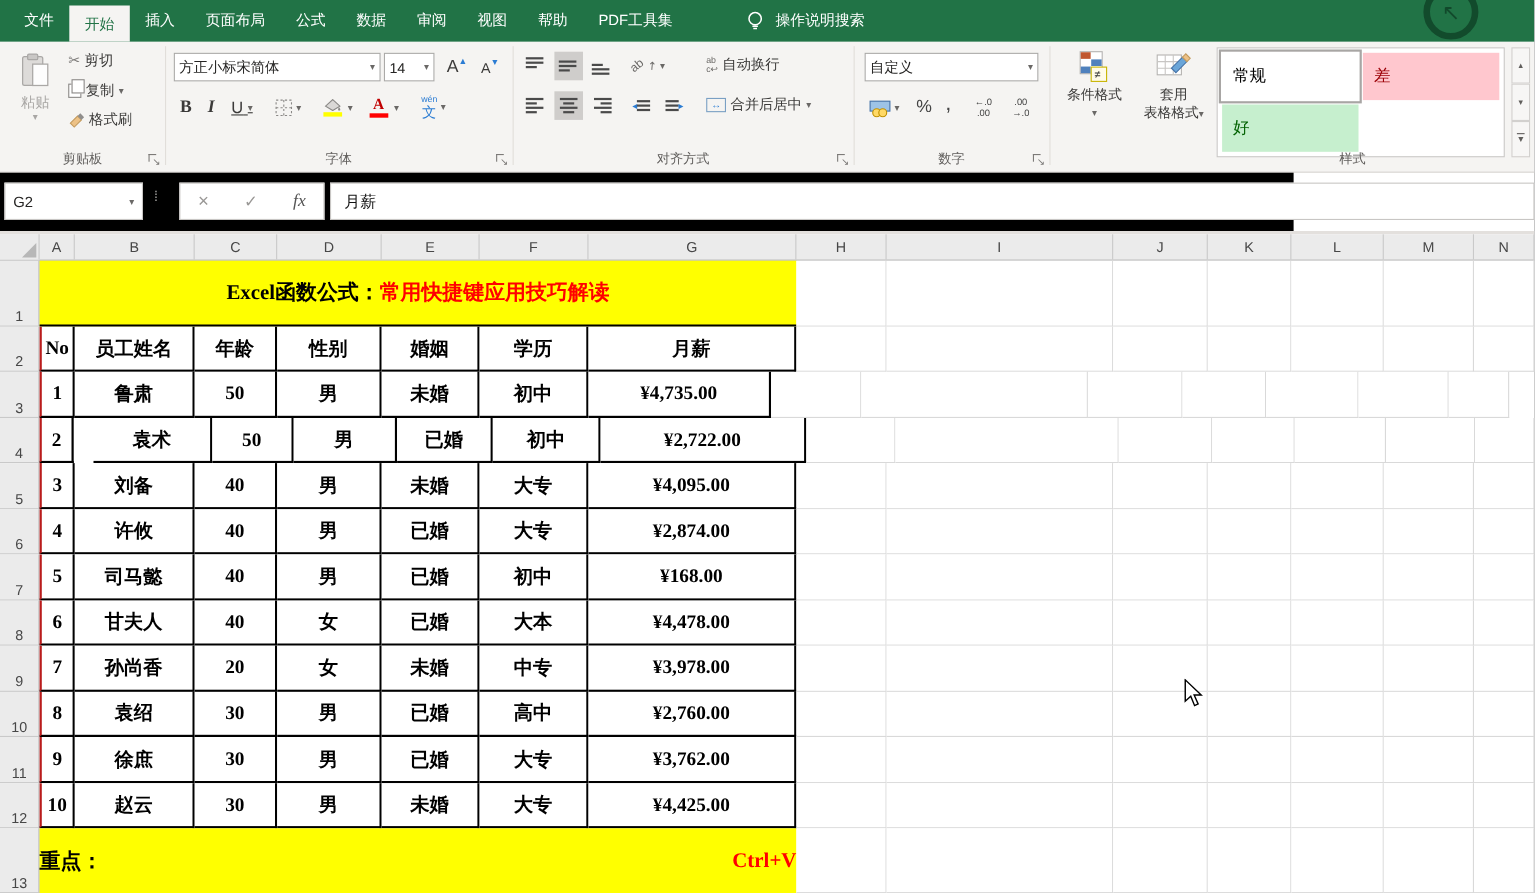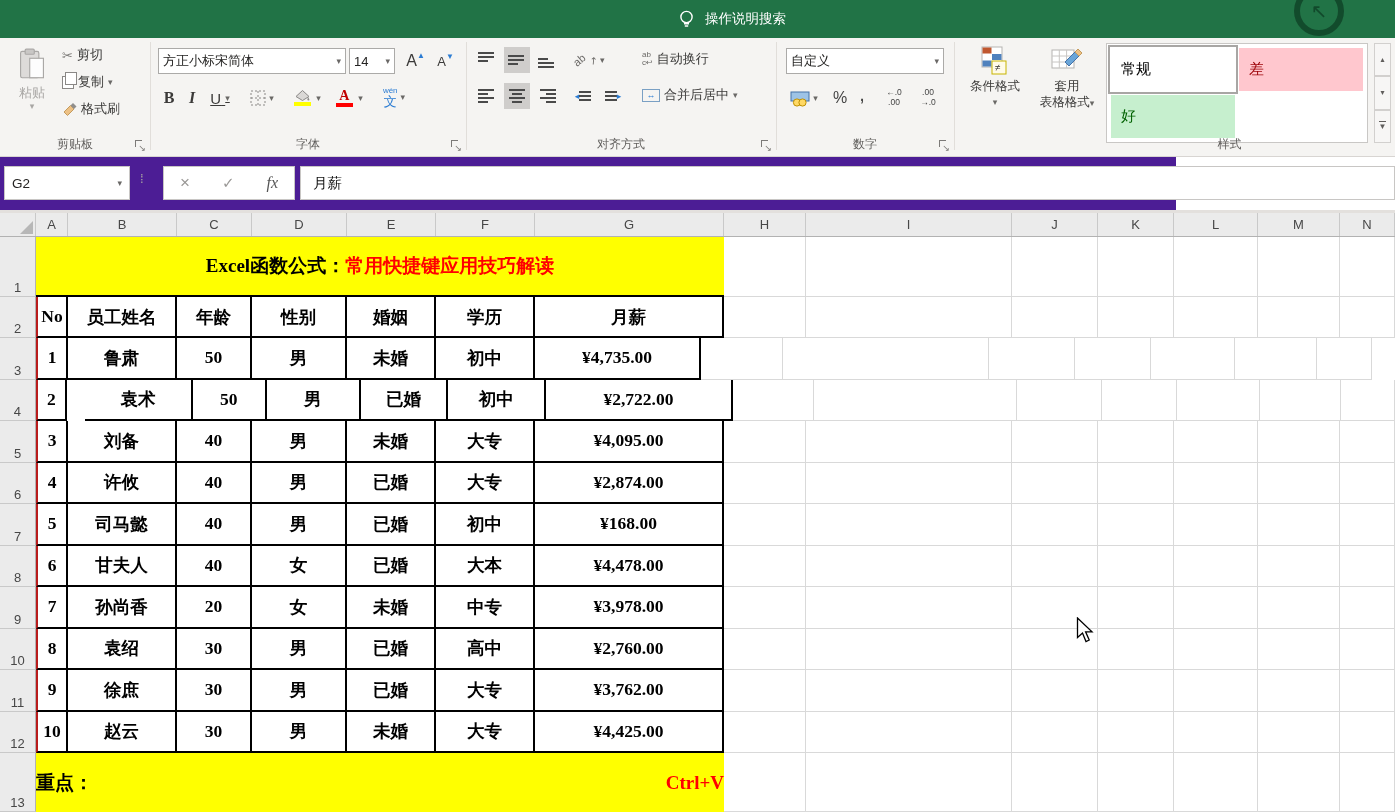--- a/index.html
+++ b/index.html
@@ -42,21 +42,21 @@
   .colorbar{width:17px;height:4px;margin-top:1px;}
   
   .gal{position:absolute;left:152px;top:5px;width:262px;height:100px;background:#fff;border:1px solid #c9c7c5;
     display:grid;grid-template-columns:1fr 1fr;grid-auto-rows:1fr;gap:4px;padding:4px;}
   .galcell{display:flex;align-items:center;padding-left:9px;font-size:15px;border:1px solid transparent;}
   .galcell.sel{outline:2px solid #a8a6a4;outline-offset:1px;}
   .galscroll{position:absolute;left:420px;top:5px;width:17px;height:100px;display:flex;flex-direction:column;}
   .galscroll div{flex:1;border:1px solid #d2d0ce;background:#f7f6f5;display:flex;align-items:center;justify-content:center;font-size:8px;color:#605e5c;}
   .bigbtn{position:absolute;top:4px;height:104px;display:flex;flex-direction:column;align-items:center;padding-top:4px;gap:3px;font-size:12.5px;color:#3b3a39;text-align:center;line-height:1.25;}
   
-  .fbar{position:absolute;left:0;top:157px;width:1176px;height:53px;background:#4c1d95;}
+  .fbar{position:absolute;left:0;top:157px;width:1176px;height:53px;background:#000000;}
   .namebox{position:absolute;left:4px;top:9px;width:126px;height:34px;background:#fff;border:1px solid #c8c6c4;display:flex;align-items:center;padding:0 7px;font-size:13.5px;color:#252423;}
   .fxbox{position:absolute;left:163px;top:9px;width:132px;height:34px;background:#fff;border:1px solid #c8c6c4;display:flex;align-items:center;justify-content:space-around;}
   .fxline{position:absolute;left:300px;top:9px;width:1095px;height:34px;background:#fff;border:1px solid #c8c6c4;display:flex;align-items:center;padding:0 12px;font-size:14.5px;color:#111;}
   .grip{position:absolute;left:140px;top:14px;color:#a5a3a1;font-size:13px;letter-spacing:0;}
   
   .sheet{position:absolute;left:0;top:210px;width:1395px;height:602px;background:#fff;}
   .gapstrip{height:3px;background:#e3e0dd;}
   .colheaders{display:flex;height:24px;background:#ebebeb;border-bottom:1px solid #b2b2b2;}
   .corner{width:36px;height:100%;position:relative;border-right:1px solid #c9c9c9;background:#ebebeb;}
   .corner::after{content:"";position:absolute;right:2px;bottom:2px;border-left:13px solid transparent;border-bottom:13px solid #b7b7b7;}
@@ -75,20 +75,32 @@
     display:flex;align-items:center;justify-content:center;font-size:17.5px;}
   .tcell.first{border-left:2px solid #b91c1c;}
   .cursor{position:absolute;left:1076px;top:617px;pointer-events:none;}
 </style>
 </head>
 <body>
 
 <div class="screen">
 
   <div class="tabbar">
+    <div class="tabs" id="tabs">
+        <div class="tab">文件</div>
+        <div class="tab active">开始</div>
+        <div class="tab">插入</div>
+        <div class="tab">页面布局</div>
+        <div class="tab">公式</div>
+        <div class="tab">数据</div>
+        <div class="tab">审阅</div>
+        <div class="tab">视图</div>
+        <div class="tab">帮助</div>
+        <div class="tab">PDF工具集</div>
+      </div>
     <div class="tellme">
       <svg width="17" height="20" aria-hidden="true">
         <circle cx="8.5" cy="8" r="5.6" fill="none" stroke="#fff" stroke-width="1.4"></circle>
         <path d="M6 14.8 h5 M6.8 17 h3.4" stroke="#fff" stroke-width="1.4" fill="none"></path>
       </svg>
       <span>操作说明搜索</span>
     </div>
     <div class="watermark">
         <span>↖</span>
       </div>

